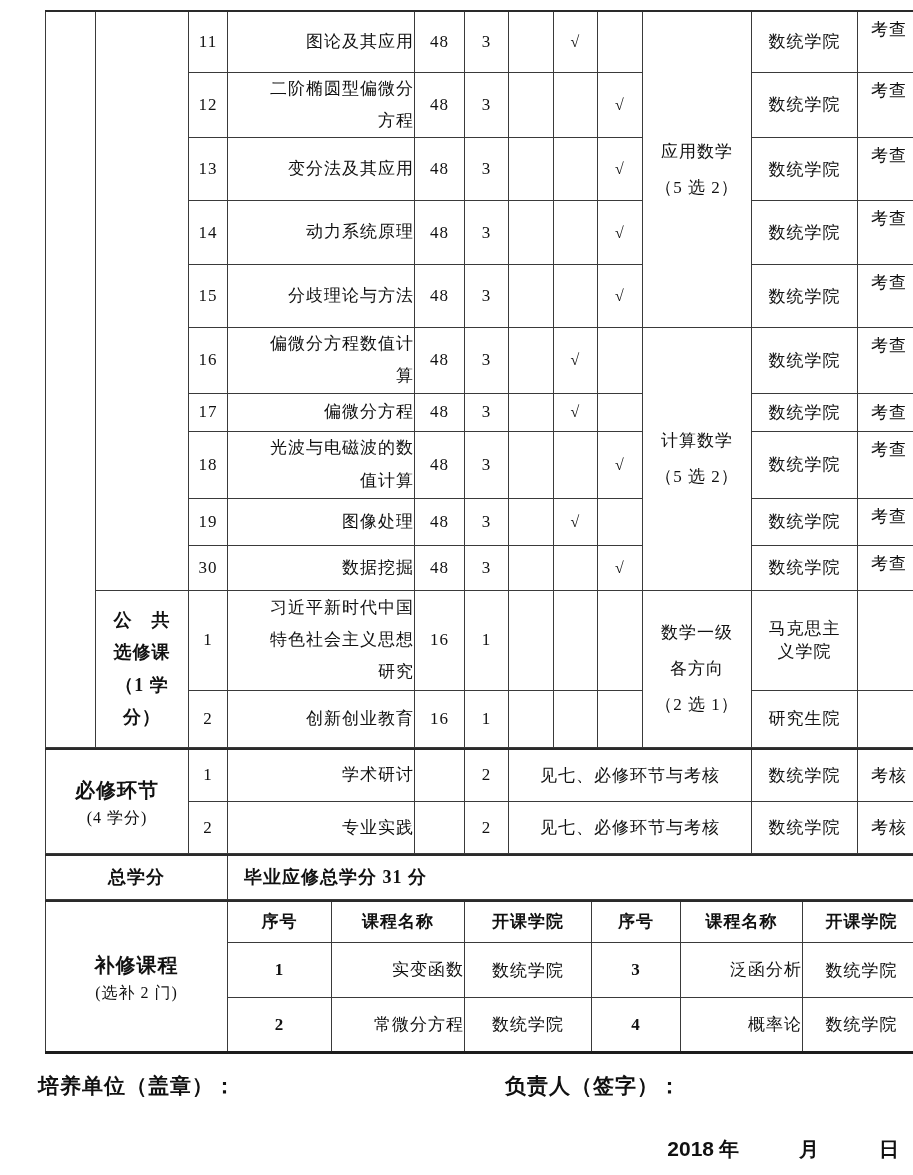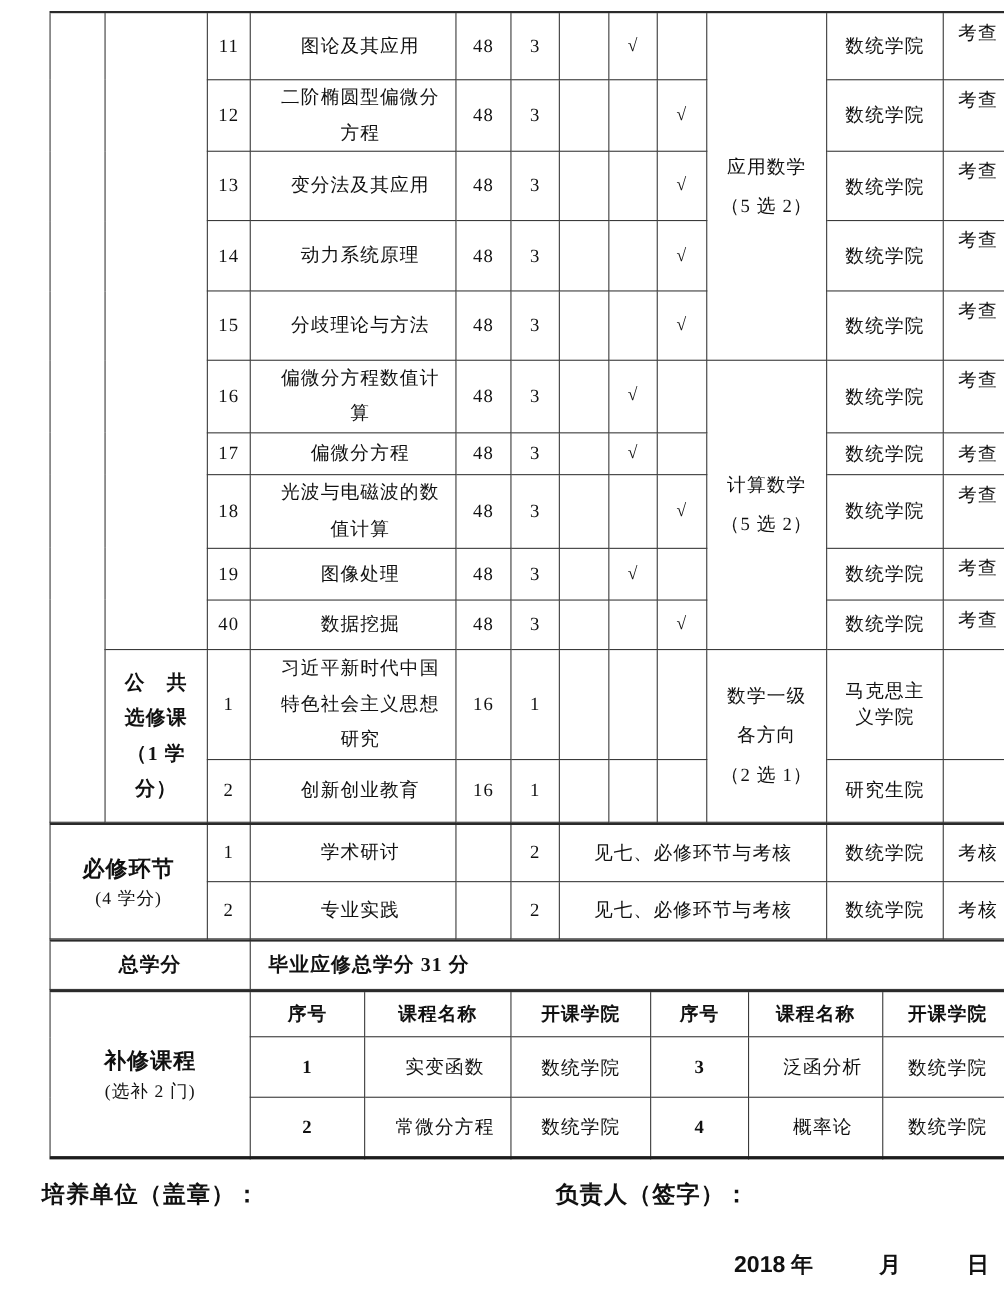--- a/index.html
+++ b/index.html
@@ -9,21 +9,21 @@
     color:#111;overflow:hidden;
   }
   .tablewrap{position:absolute;left:5px;top:10px;width:875px;padding-left:40px;}
   table{border-collapse:collapse;table-layout:fixed;width:875px;}
   td{border:1px solid #3a3a3a;text-align:center;vertical-align:middle;
      font-size:17px;letter-spacing:1px;padding:0;overflow:hidden;}
   .tA{border-top:2px solid #2a2a2a;}
   .tB{border-top:2px solid #2a2a2a;}
   .tC{border-top:2px solid #2a2a2a;}
   .tD{border-top:2px solid #2a2a2a;border-bottom:3px solid #1d1d1d;}
-  td.name{text-align:center;padding-left:13px;line-height:1.9;}
+  td.name{text-align:right;padding-left:13px;line-height:1.9;}
   td.pl{white-space:pre-line;}
   td.top{vertical-align:top;padding-top:6px;}
   td.dir{line-height:2.1;}
   td.bold{font-weight:bold;}
   .lblmain{display:block;font-weight:bold;font-size:20px;line-height:1.7;}
   .lblsub{display:block;font-weight:normal;font-size:16px;line-height:1.4;}
   td.grouplbl{font-weight:bold;font-size:18px;line-height:1.8;white-space:pre-line;}
   td.totalval{text-align:left;padding-left:16px;font-weight:bold;font-size:18px;}
   .check{font-size:16px;}
   .footer-line{position:absolute;top:1072px;left:0;width:913px;height:34px;}
@@ -157,21 +157,21 @@
         <td class="name">图像处理</td>
         <td>48</td>
         <td>3</td>
         <td class="check"></td>
         <td class="check">√</td>
         <td class="check"></td>
         <td>数统学院</td>
         <td class="top">考查</td>
       </tr>
       <tr style="height:45px">
-        <td>40</td>
+        <td>30</td>
         <td class="name">数据挖掘</td>
         <td>48</td>
         <td>3</td>
         <td class="check"></td>
         <td class="check"></td>
         <td class="check">√</td>
         <td>数统学院</td>
         <td class="top">考查</td>
       </tr>
       <tr style="height:100px">

